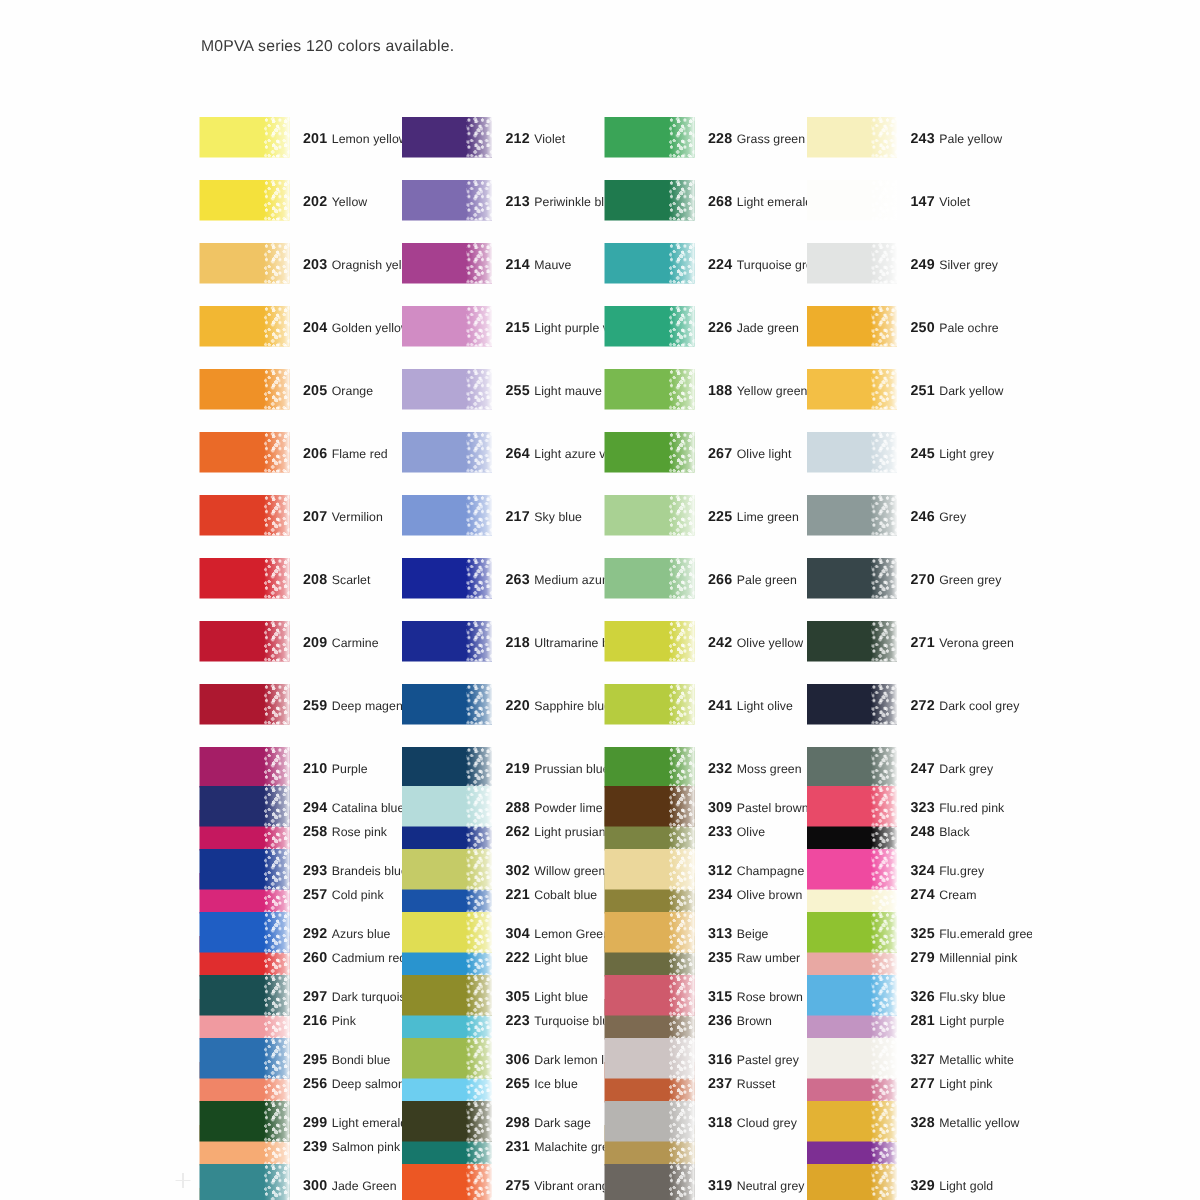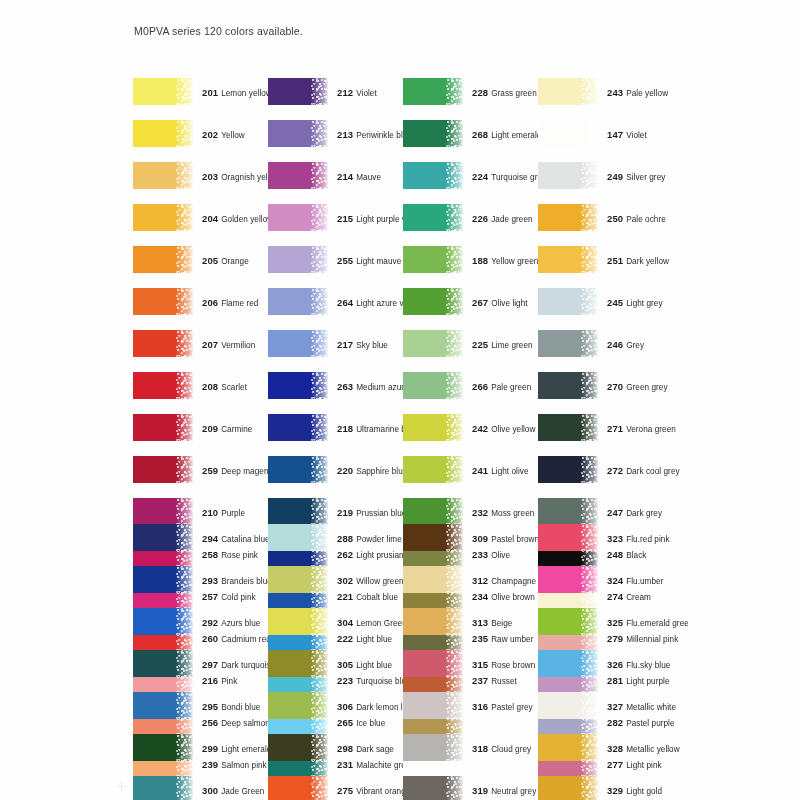--- a/index.html
+++ b/index.html
@@ -428,20 +428,26 @@
           <div class="label"><span class="code">234</span><span class="name">Olive brown</span></div>
         </div>
         <div class="swatch-row">
           <div class="chip-wrap">
             <div class="chip" style="background-color: rgb(107, 107, 65);"></div>
           </div>
           <div class="label"><span class="code">235</span><span class="name">Raw umber</span></div>
         </div>
         <div class="swatch-row">
           <div class="chip-wrap">
+            <div class="chip" style="background-color: rgb(125, 106, 81);"></div>
+          </div>
+          <div class="label"><span class="code">236</span><span class="name">Brown</span></div>
+        </div>
+        <div class="swatch-row">
+          <div class="chip-wrap">
             <div class="chip" style="background-color: rgb(192, 92, 52);"></div>
           </div>
           <div class="label"><span class="code">237</span><span class="name">Russet</span></div>
         </div>
         <div class="swatch-row">
           <div class="chip-wrap">
             <div class="chip" style="background-color: rgb(179, 149, 82);"></div>
           </div>
           <div class="label"></div>
         </div>
@@ -529,26 +535,20 @@
           <div class="chip-wrap">
             <div class="chip" style="background-color: rgb(232, 168, 163);"></div>
           </div>
           <div class="label"><span class="code">279</span><span class="name">Millennial pink</span></div>
         </div>
         <div class="swatch-row">
           <div class="chip-wrap">
             <div class="chip" style="background-color: rgb(194, 148, 194);"></div>
           </div>
           <div class="label"><span class="code">281</span><span class="name">Light purple</span></div>
-        </div>
-        <div class="swatch-row">
-          <div class="chip-wrap">
-            <div class="chip" style="background-color: rgb(168, 166, 198);"></div>
-          </div>
-          <div class="label"><span class="code">282</span><span class="name">Pastel purple</span></div>
         </div>
         <div class="swatch-row">
           <div class="chip-wrap">
             <div class="chip" style="background-color: rgb(207, 109, 142);"></div>
           </div>
           <div class="label"><span class="code">277</span><span class="name">Light pink</span></div>
         </div>
         <div class="swatch-row">
           <div class="chip-wrap">
             <div class="chip" style="background-color: rgb(125, 47, 147);"></div>
@@ -694,21 +694,21 @@
         <div class="swatch-row">
           <div class="chip-wrap">
             <div class="chip" style="background-color: rgb(232, 74, 104);"></div>
           </div>
           <div class="label"><span class="code">323</span><span class="name">Flu.red pink</span></div>
         </div>
         <div class="swatch-row">
           <div class="chip-wrap">
             <div class="chip" style="background-color: rgb(239, 74, 160);"></div>
           </div>
-          <div class="label"><span class="code">324</span><span class="name">Flu.umber</span></div>
+          <div class="label"><span class="code">324</span><span class="name">Flu.grey</span></div>
         </div>
         <div class="swatch-row">
           <div class="chip-wrap">
             <div class="chip" style="background-color: rgb(143, 194, 48);"></div>
           </div>
           <div class="label"><span class="code">325</span><span class="name">Flu.emerald green</span></div>
         </div>
         <div class="swatch-row">
           <div class="chip-wrap">
             <div class="chip" style="background-color: rgb(90, 179, 227);"></div>

